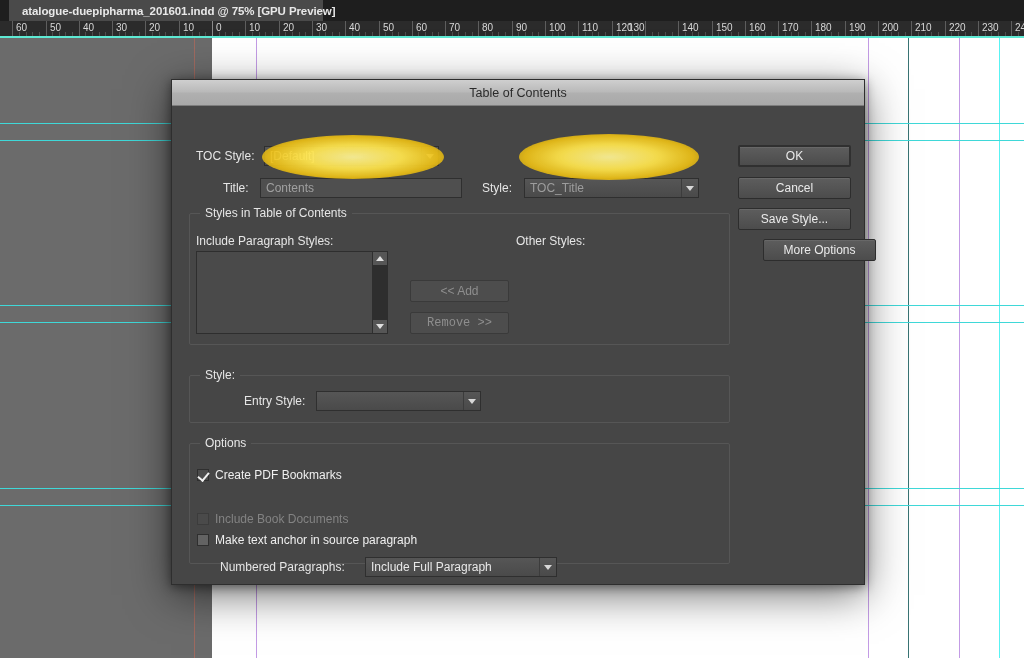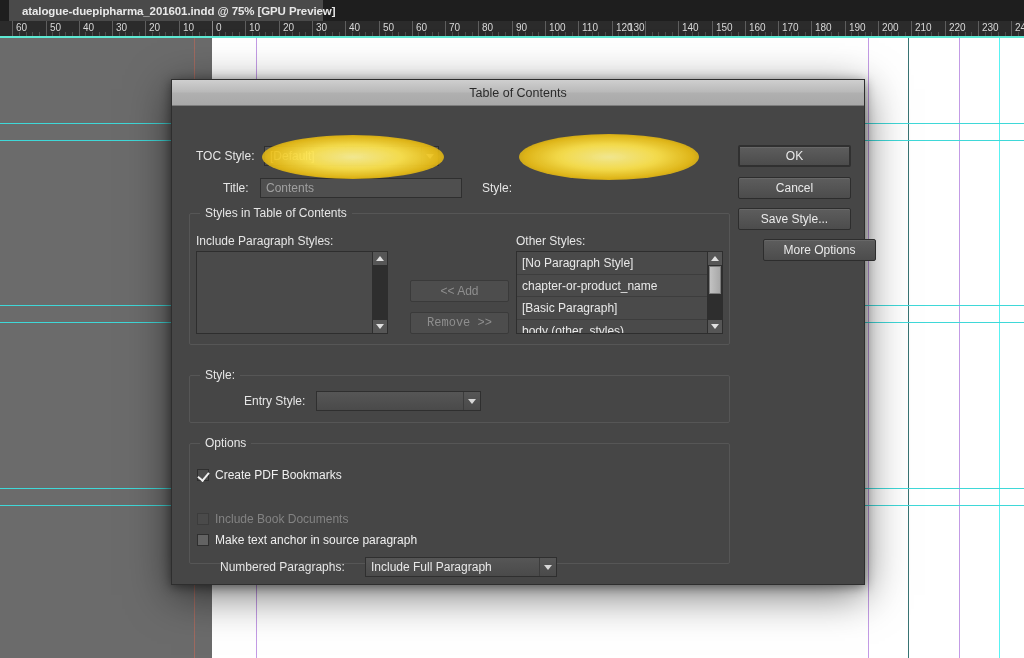--- a/index.html
+++ b/index.html
@@ -477,20 +477,24 @@
         <span class="cval">[Default]</span>
         <span class="arrowbox"></span>
       </div>
 
       <span class="lbl" style="left:51px; top:75px;">Title:</span>
       <div class="textfield" style="left:88px; top:72px; width:202px;">
         <span class="tval">Contents</span>
       </div>
 
       <span class="lbl" style="left:310px; top:75px;">Style:</span>
+      <div class="combo" style="left:352px; top:72px; width:175px;">
+        <span class="cval placeholder">TOC_Title</span>
+        <span class="arrowbox"></span>
+      </div>
 
       <div class="pbtn primary" style="left:566px; top:39px;">
         <span>OK</span>
       </div>
       <div class="pbtn" style="left:566px; top:71px;">
         <span>Cancel</span>
       </div>
       <div class="pbtn" style="left:566px; top:102px;">
         <span>Save Style...</span>
       </div>
@@ -515,34 +519,20 @@
 
       <div class="arbtn" style="left:238px; top:174px;">
         <span>&lt;&lt; Add</span>
       </div>
       <div class="arbtn" style="left:238px; top:206px;font-family:Liberation Mono, monospace;">
         <span>Remove &gt;&gt;</span>
       </div>
 
       <span class="lbl" style="left:344px; top:128px;">Other Styles:</span>
 
-      <div class="listbox" style="left:344px; top:145px; width:207px; height:83px;">
-        <div class="items" id="other-items">
-            <div class="litem">[No Paragraph Style]</div>
-            <div class="litem">chapter-or-product_name</div>
-            <div class="litem">[Basic Paragraph]</div>
-            <div class="litem">body (other_styles)</div>
-          </div>
-        <div class="scrollbar">
-          <div class="sb-track-dark" style="top:0; bottom:0;"></div>
-          <div class="sb-arrow up"></div>
-          <div class="sb-thumb" style="top:14px; height:28px;"></div>
-          <div class="sb-arrow down"></div>
-        </div>
-      </div>
 
       <div class="group" style="left:17px; top:269px; width:541px; height:48px;">
         <span class="group-title">Style:</span>
       </div>
       <span class="lbl" style="left:72px; top:288px;">Entry Style:</span>
       <div class="combo" style="left:144px; top:285px; width:165px;">
         <span class="cval"></span>
         <span class="arrowbox"></span>
       </div>
 

